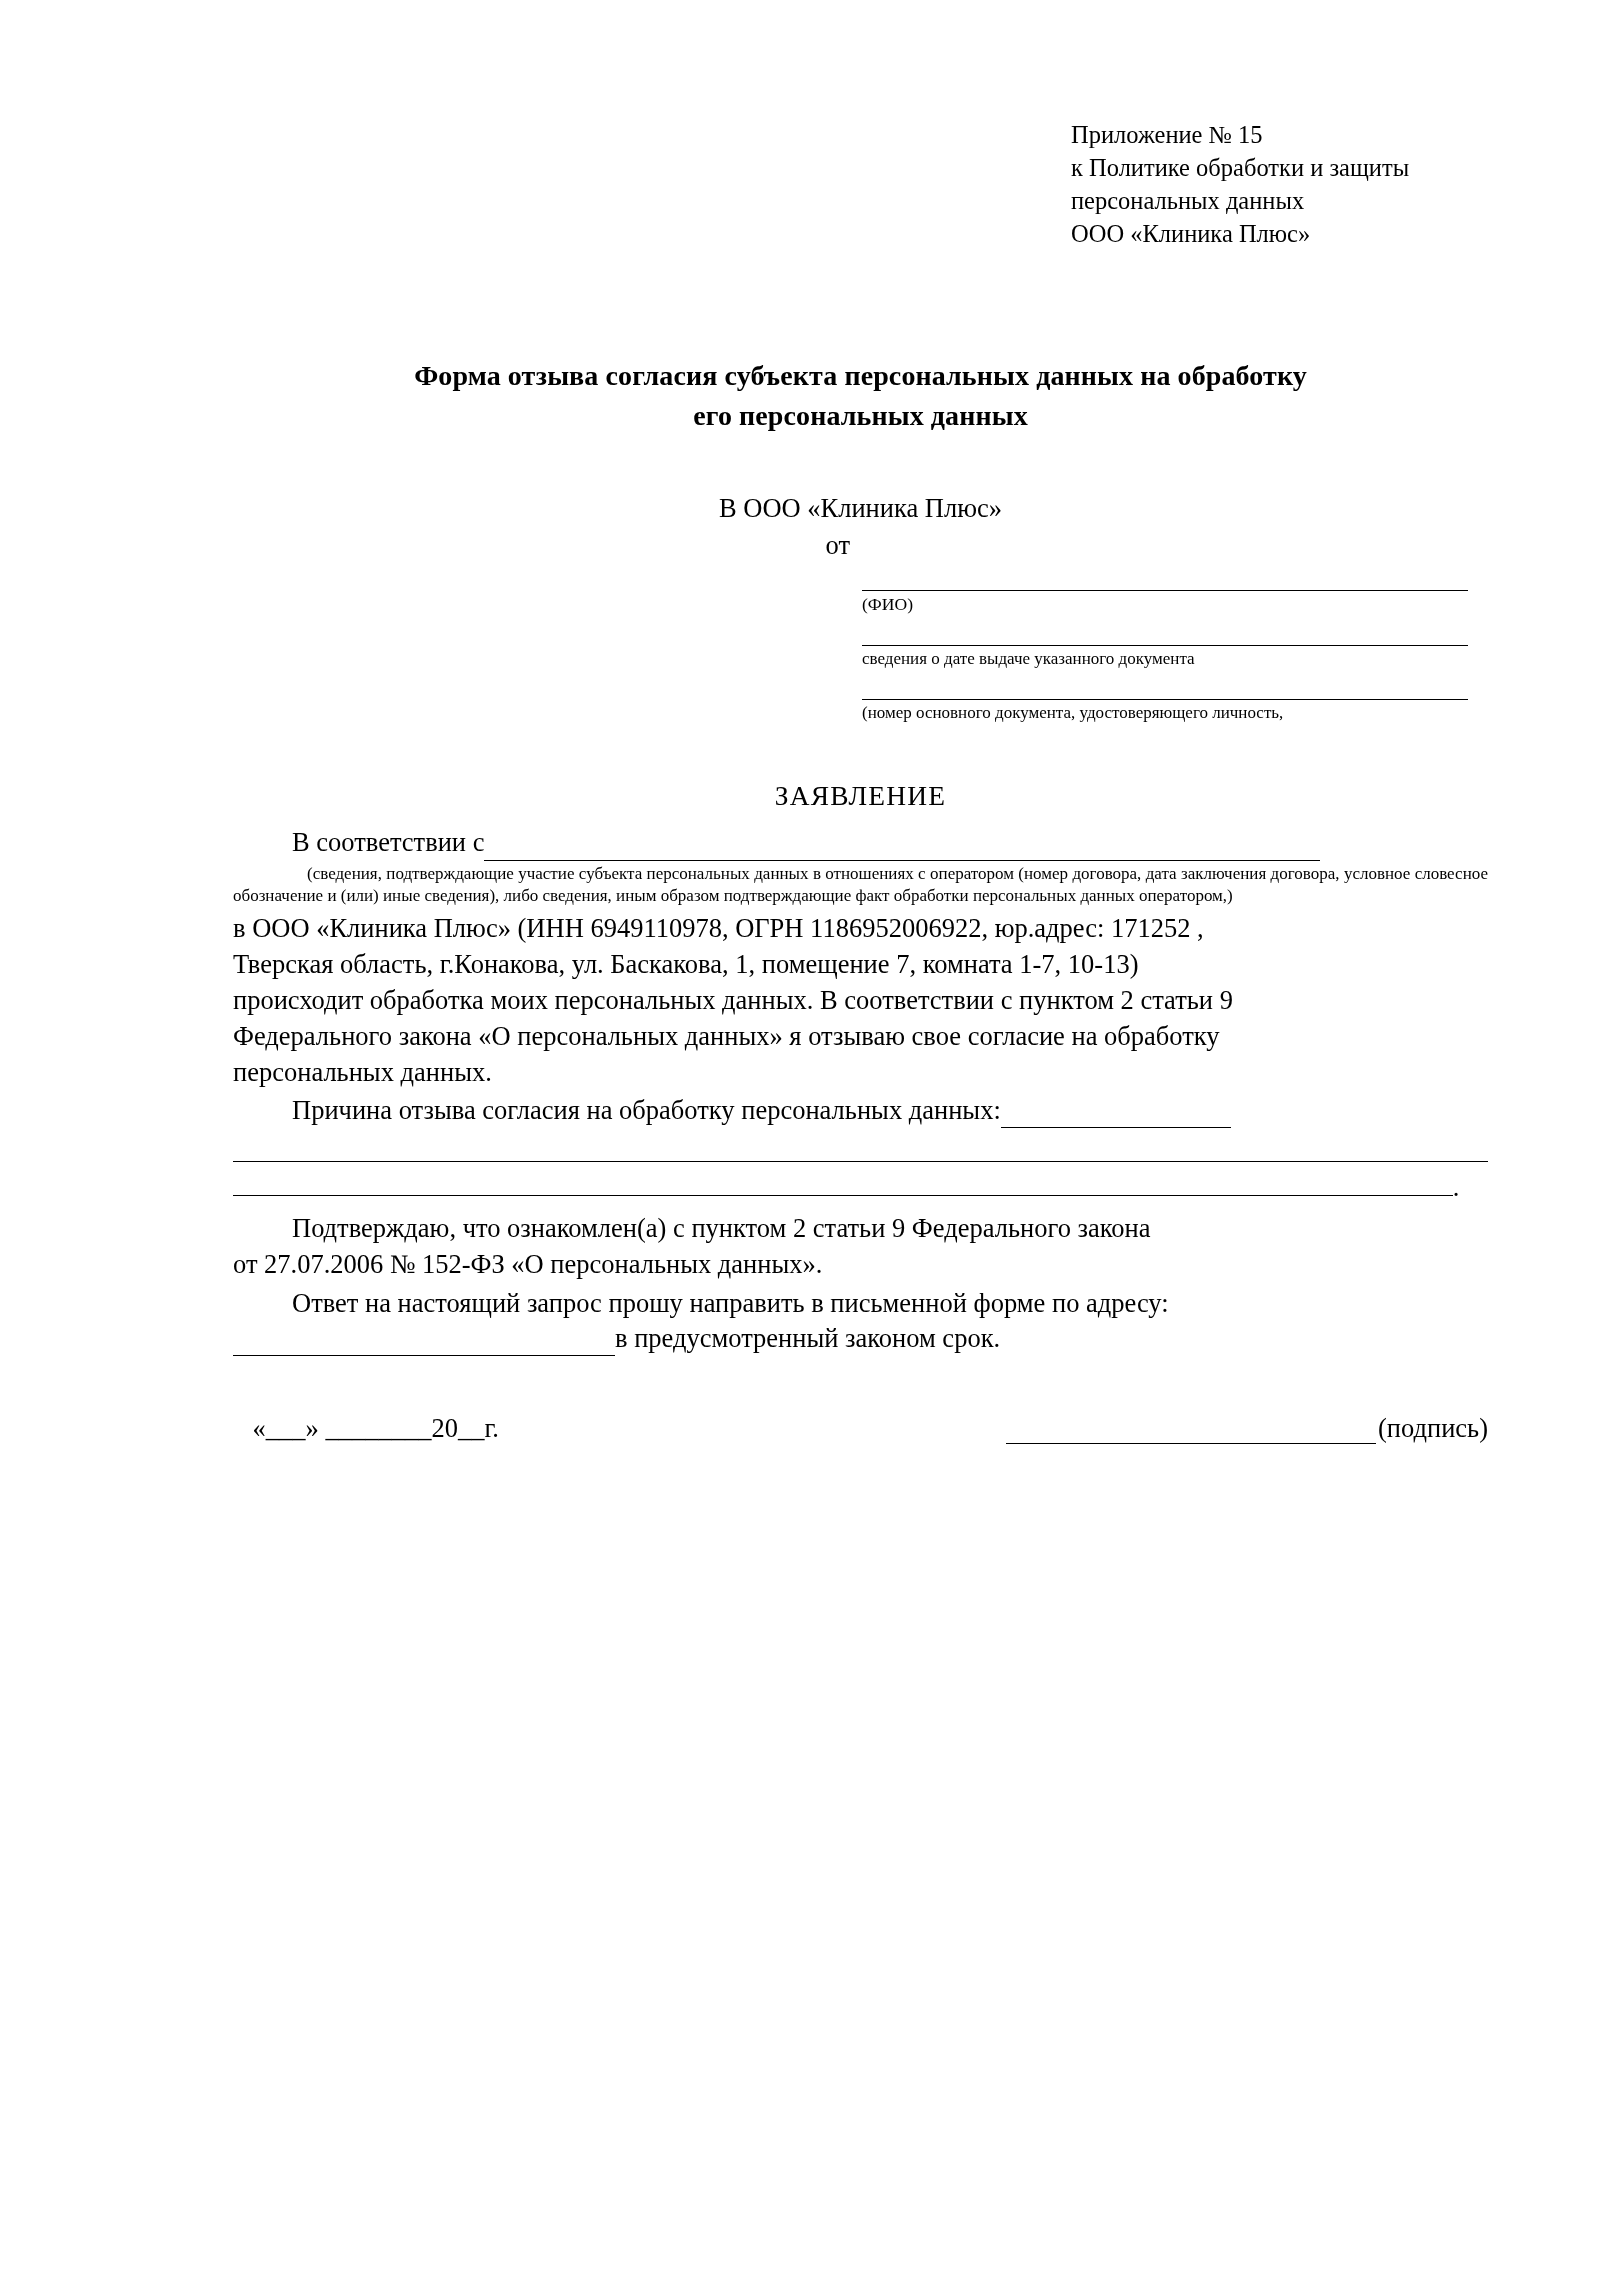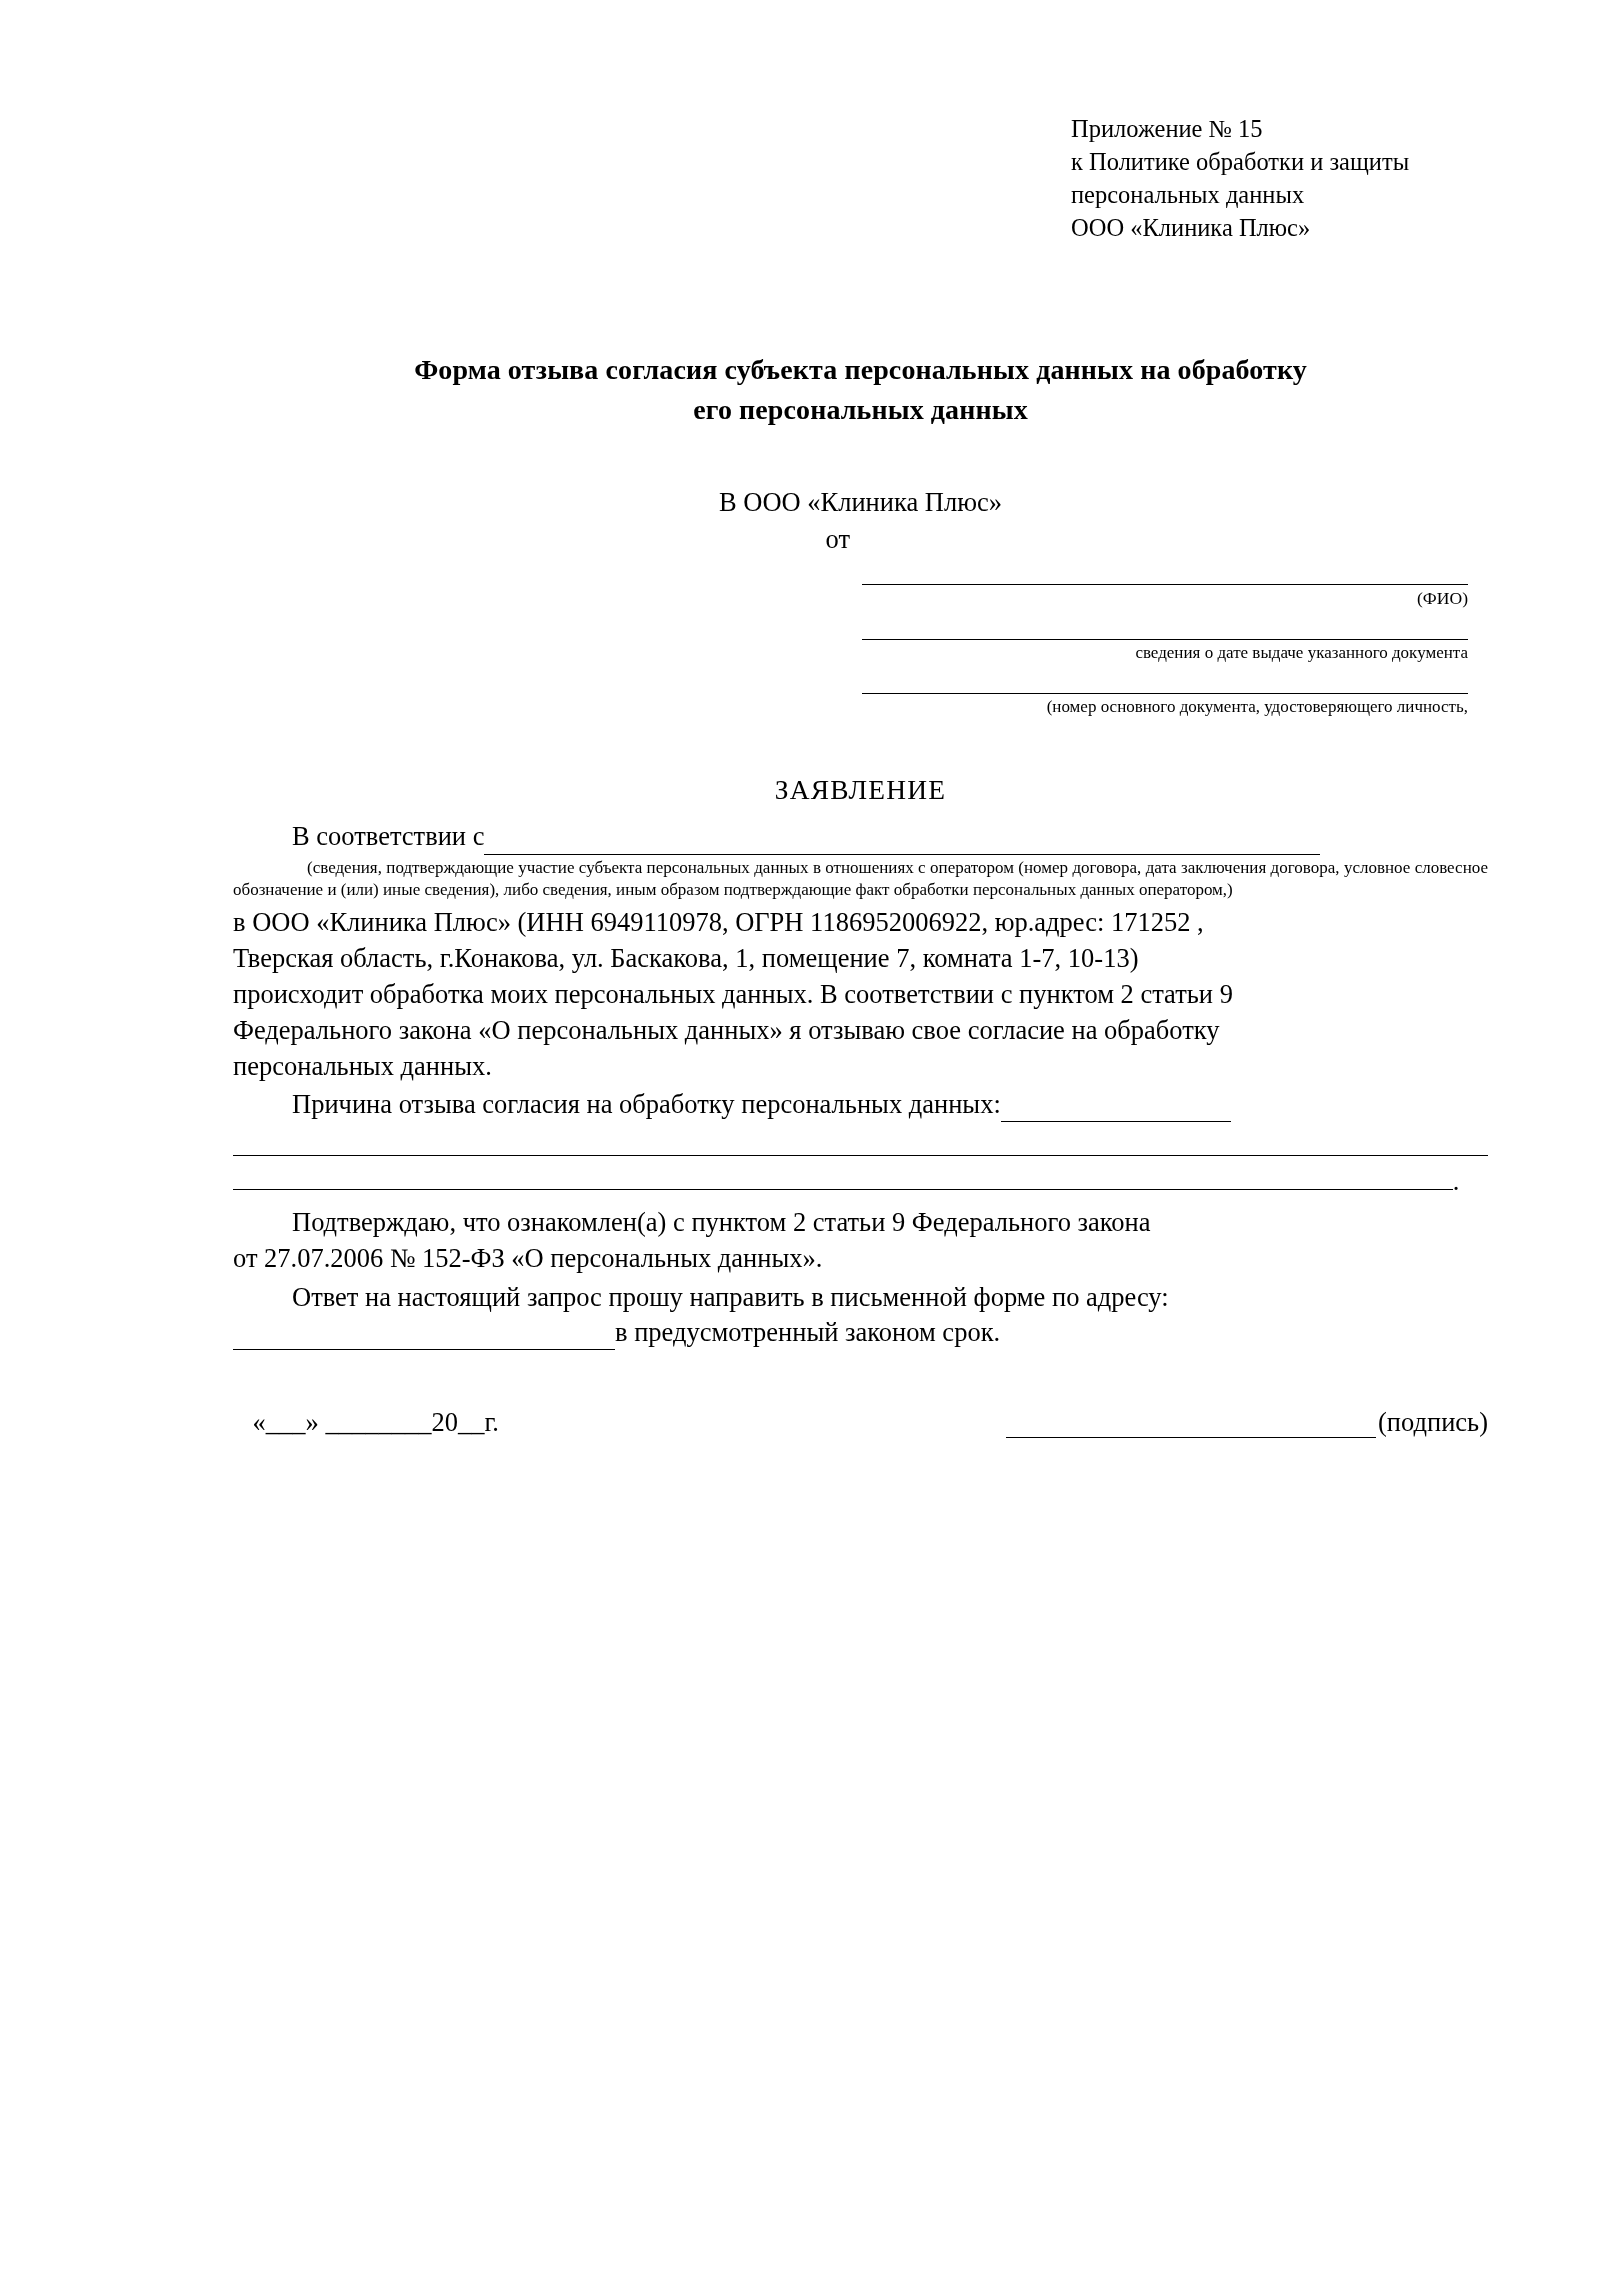--- a/index.html
+++ b/index.html
@@ -17,21 +17,21 @@
   .page {
     position: relative;
     width: 1621px;
     height: 2293px;
     box-sizing: border-box;
     padding: 0;
   }
   .content {
     position: absolute;
     left: 233px;
-    top: 112px;
+    top: 118px;
     width: 1255px;
   }
 
   
   .appendix-block {
     margin-left: 838px;
     font-size: 24.5px;
     line-height: 1.35;
     text-align: left;
   }
@@ -68,21 +68,21 @@
     width: 617px;
     text-align: right;
     padding-right: 11.8px;
     font-size: 26.5px;
   }
   .rule {
     border-bottom: 1.6px solid #000;
     height: 25.5px;
   }
   .rule-caption {
-    text-align: right;
+    text-align: left;
     font-size: 17.6px;
     line-height: 1.3;
     margin-top: 2px;
   }
   .rule-group {
     margin-left: 629px;
     width: 606px;
   }
   .rule-group .rule {
     height: 29px;

